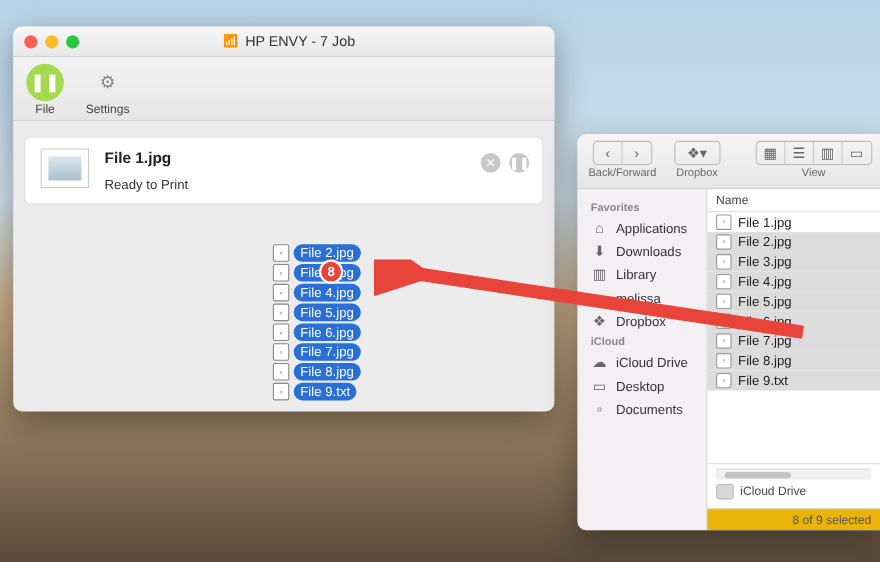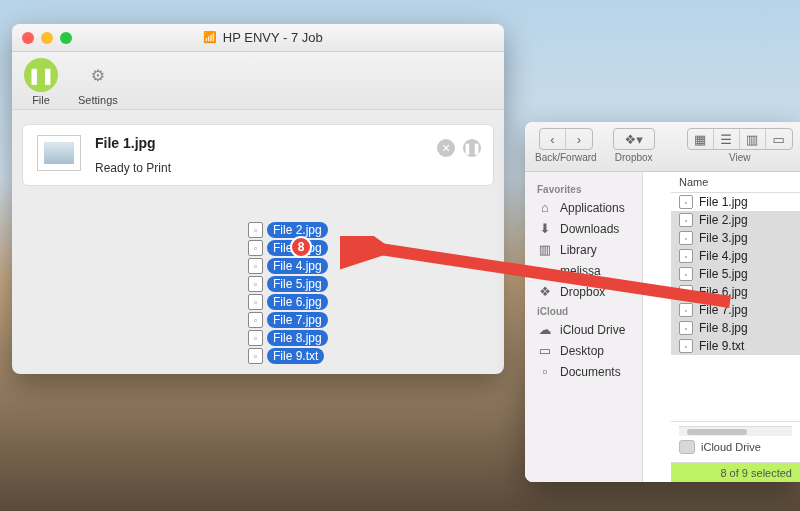--- a/index.html
+++ b/index.html
@@ -46,31 +46,31 @@
 .fn-tb { height:50px; background:linear-gradient(#f5f5f5,#e6e6e6); border-bottom:1px solid #ccc; display:flex; align-items:flex-start; padding:6px 10px 0 10px; gap:16px;}
 .fn-grp { display:flex; flex-direction:column; align-items:center; gap:2px; font-size:10px; color:#666;}
 .seg { display:flex; border:1px solid #bbb; border-radius:4px; overflow:hidden; height:22px;}
 .seg span { width:26px; display:flex; align-items:center; justify-content:center; font-size:13px; color:#666; border-right:1px solid #ccc;}
 .seg span:last-child { border-right:none;}
 .fn-body { flex:1; display:flex; overflow:hidden;}
 .fn-side { width:118px; background:#f2f0f2; border-right:1px solid #ddd; padding:8px 0; overflow:hidden; font-size:12px;}
 .fn-hdr { font-size:10px; color:#888; padding:4px 12px 2px; font-weight:700;}
 .fn-item { display:flex; align-items:center; gap:7px; padding:3px 12px; color:#333; cursor:pointer;}
 .fn-item .pic { width:16px; text-align:center; color:#666; font-size:13px;}
-.fn-list { flex:1; display:flex; flex-direction:column; font-size:12px;margin-left:28px;}
+.fn-list { flex:1; display:flex; flex-direction:column; font-size:12px;}
 .fn-colh { padding:4px 8px; font-size:11px; color:#444; border-bottom:1px solid #ddd; font-weight:500;}
 .fn-row { display:flex; align-items:center; gap:6px; padding:2px 8px; color:#222;}
 .fn-row.sel { background:#dcdcdc;}
 .fic { width:14px; height:14px; background:#fff; border:1px solid #999; border-radius:2px; font-size:7px; display:flex; align-items:center; justify-content:center; color:#555;}
 .fn-dev { border-top:1px solid #ddd; padding:4px 8px; font-size:11px;}
 .fn-dev .drow { display:flex; align-items:center; gap:6px; color:#444; padding:4px 0;}
 .fn-dev .dic { width:16px; height:14px; background:#d8d8d8; border-radius:3px; border:1px solid #bbb;}
 .scrollh { height:10px; background:#f0f0f0; border-top:1px solid #ddd; position:relative;}
 .scrollh:after { content:""; position:absolute; left:8px; top:2px; width:60px; height:6px; background:#c4c4c4; border-radius:3px;}
-.fn-status { height:20px; background:#bef264; border-top:1px solid #ddd; font-size:11px; color:#555; display:flex; align-items:center; justify-content:flex-end; padding:0 8px;}
+.fn-status { height:20px; background:#eab308; border-top:1px solid #ddd; font-size:11px; color:#555; display:flex; align-items:center; justify-content:flex-end; padding:0 8px;}
 </style>
 </head>
 <body>
 
 <div class="scene">
 
   <div class="pq">
     <div class="tb">
       <div class="traffic">
         <div class="dot" style="background:#ff5f57"></div>

